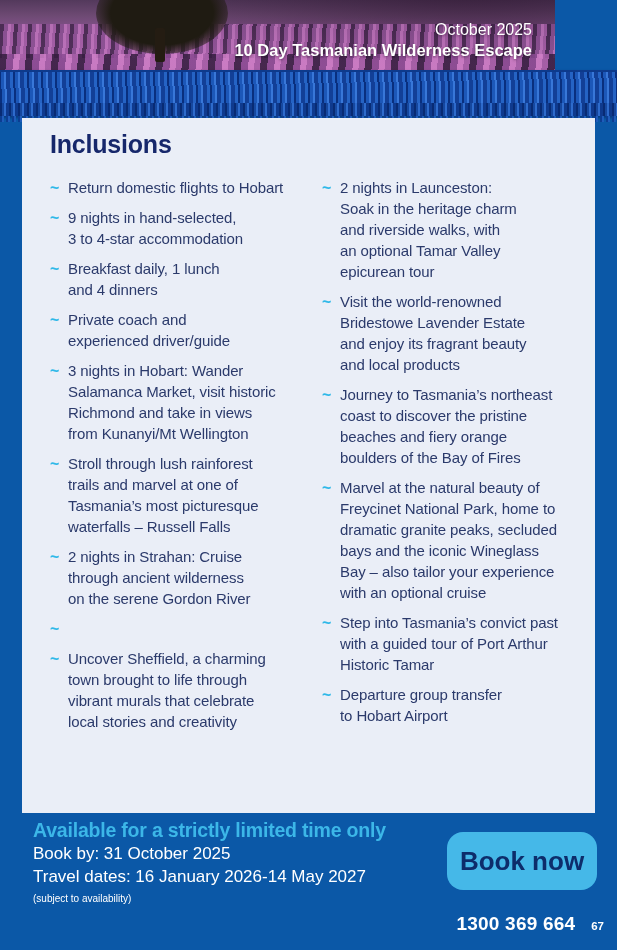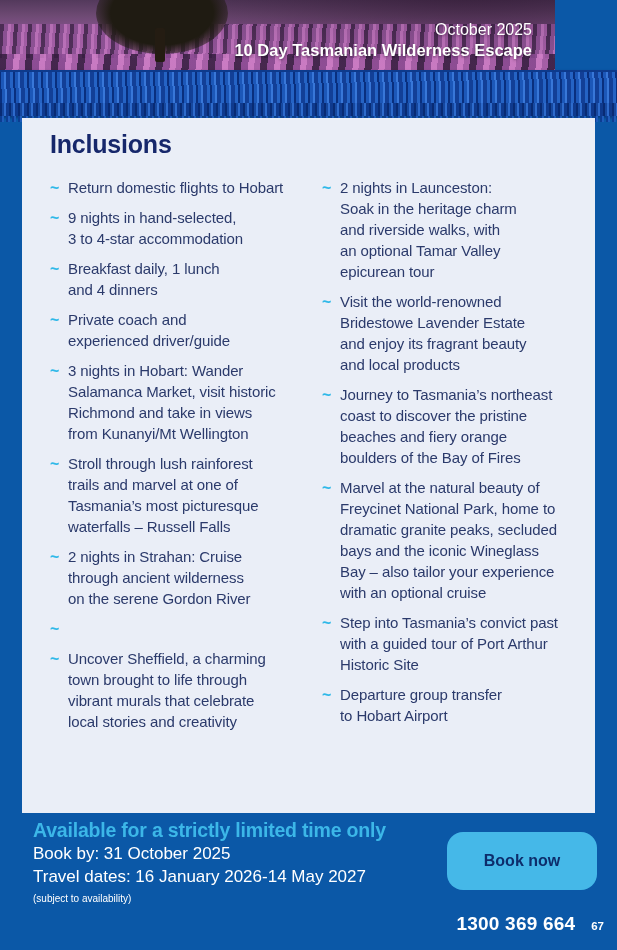--- a/index.html
+++ b/index.html
@@ -78,21 +78,21 @@
     white-space:pre;font-size:15px;line-height:21px;color:#2b3a6b;letter-spacing:-0.1px;
   }
   
   .offer{position:absolute;left:33px;top:818px;}
   .avail{color:#3cb7e8;font-weight:700;font-size:19.5px;line-height:24px;letter-spacing:-0.2px;}
   .oline{color:#ffffff;font-size:17px;line-height:23px;}
   .subject{color:#ffffff;font-size:10px;line-height:13px;margin-top:4px;}
   .book-btn{
     position:absolute;left:447px;top:832px;width:150px;height:58px;
     background:#45b8e8;border:none;border-radius:16px;cursor:pointer;
-    color:#0d2d6b;font-weight:700;font-size:16px;font-family:"Liberation Sans",sans-serif;
+    color:#0d2d6b;font-weight:700;font-size:26px;font-family:"Liberation Sans",sans-serif;
   }
   .call-line{
     position:absolute;right:13px;top:912px;color:#ffffff;font-size:17px;line-height:24px;
     display:flex;align-items:baseline;
   }
   .call-phone{font-weight:700;font-size:19px;margin-left:18px;letter-spacing:0.2px;}
   .page-num{font-weight:700;font-size:11.5px;margin-left:16px;}
 </style>
 </head>
 <body>
@@ -200,21 +200,21 @@
 Freycinet National Park, home to
 dramatic granite peaks, secluded
 bays and the iconic Wineglass
 Bay – also tailor your experience
 with an optional cruise</span>
           </li>
         <li>
             <span class="tilde">~</span>
             <span class="btext">Step into Tasmania’s convict past
 with a guided tour of Port Arthur
-Historic Site</span>
+Historic Tamar</span>
           </li>
         <li>
             <span class="tilde">~</span>
             <span class="btext">Departure group transfer
 to Hobart Airport</span>
           </li>
       </ul>
     </div>
   </div>
 </div>

